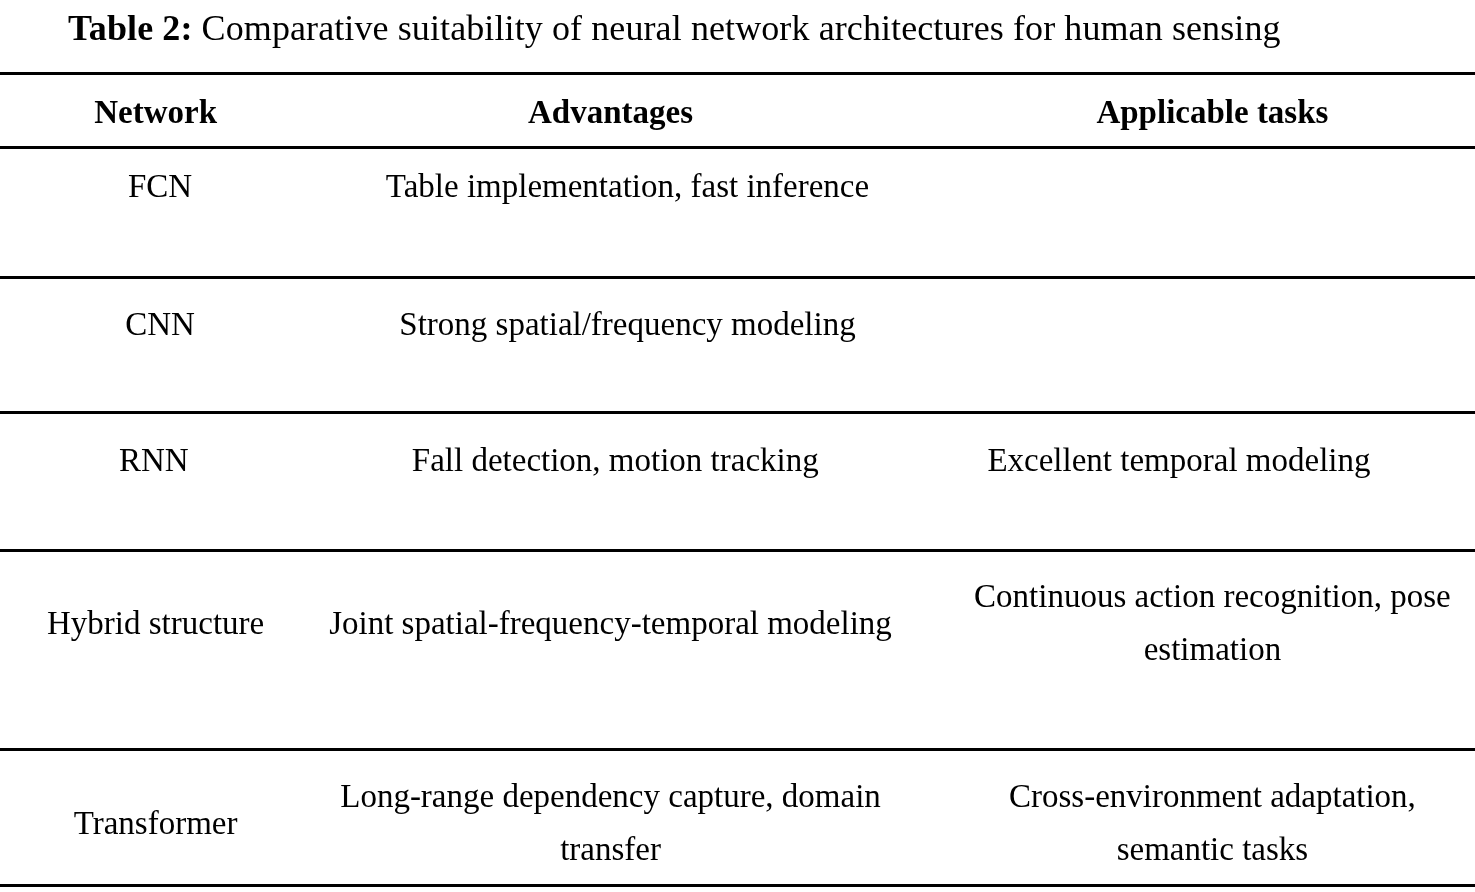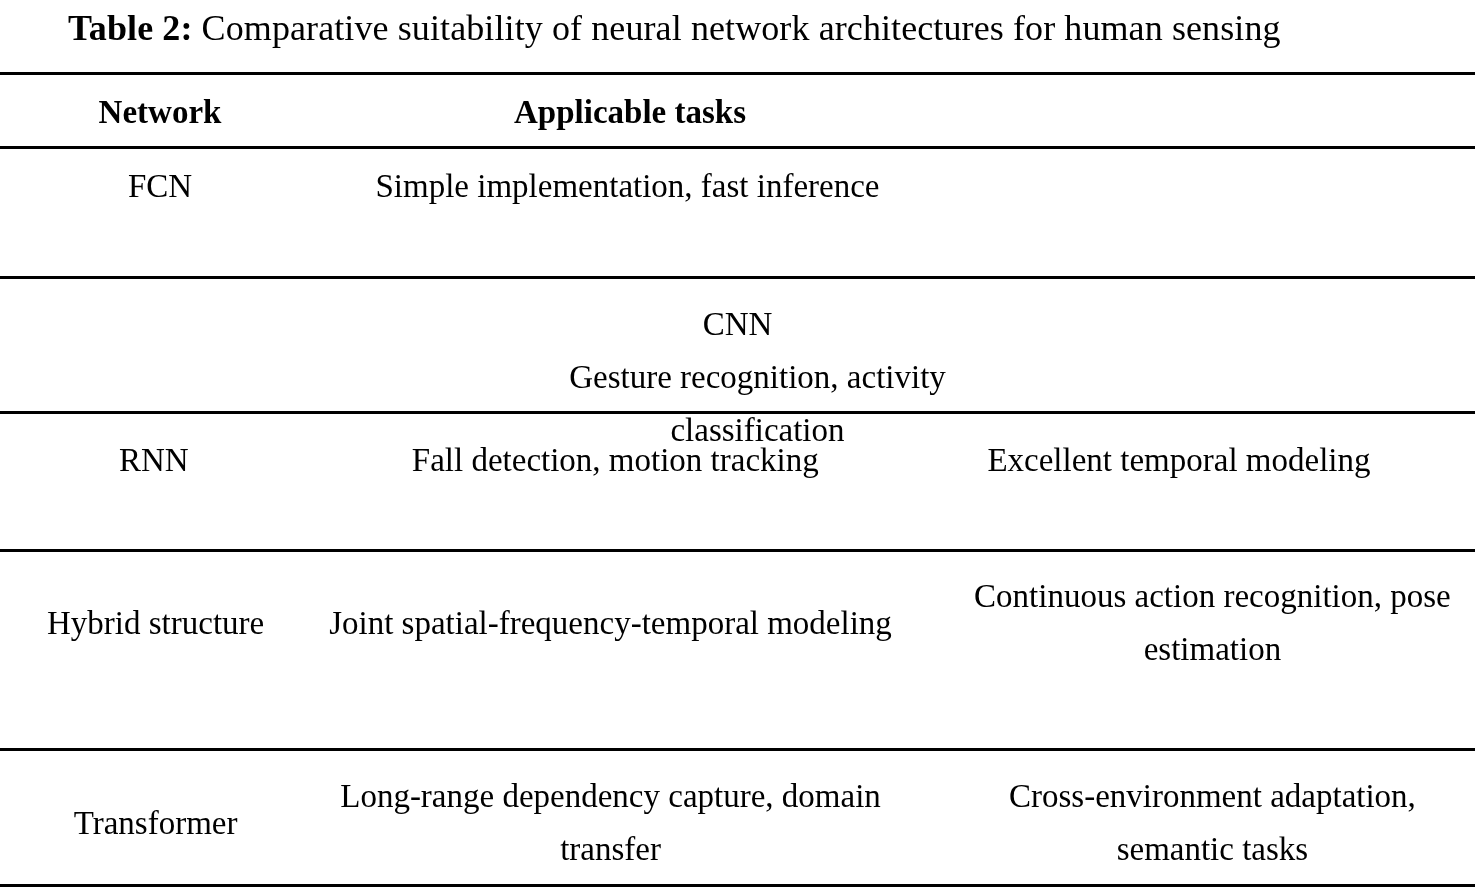--- a/index.html
+++ b/index.html
@@ -92,31 +92,32 @@
   <div class="hrule" style="top:72px;"></div>
   <div class="hrule" style="top:146px;"></div>
   <div class="hrule" style="top:276px;"></div>
   <div class="hrule" style="top:411px;"></div>
   <div class="hrule" style="top:549px;"></div>
   <div class="hrule" style="top:748px;"></div>
   <div class="hrule" style="top:884px;"></div>
 
   <div class="row headrow" style="top:92px;">
     <div class="cell c1">Network</div>
+    <div class="cell c2">Advantages</div>
     <div class="cell c3">Applicable tasks</div>
   </div>
 
   <div class="row" style="top:160px;">
     <div class="cell c1">FCN</div>
-    <div class="cell c2">Simple implementation, fast inference</div>
+    <div class="cell c2">Table implementation, fast inference</div>
   </div>
 
-  <div class="row" style="top:298px;flex-direction:column;">
+  <div class="row" style="top:298px;">
     <div class="cell c1">CNN</div>
-    <div class="cell c3">Gesture recognition, activity classification</div>
+    <div class="cell c2">Strong spatial/frequency modeling</div>
   </div>
 
   <div class="row" style="top:434px;gap:8px;">
     <div class="cell c1">RNN</div>
     <div class="cell c3">Fall detection, motion tracking</div>
     <div class="cell c2">Excellent temporal modeling</div>
   </div>
 
   <div class="row" style="top:770px;">
     <div class="cell c1">Transformer</div>

